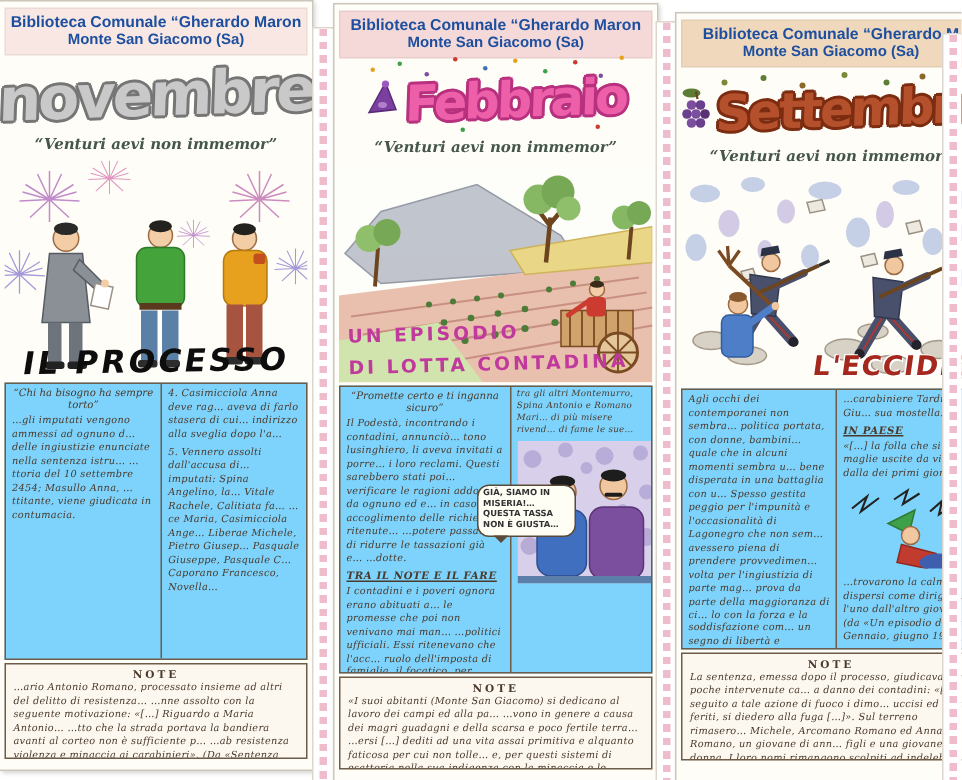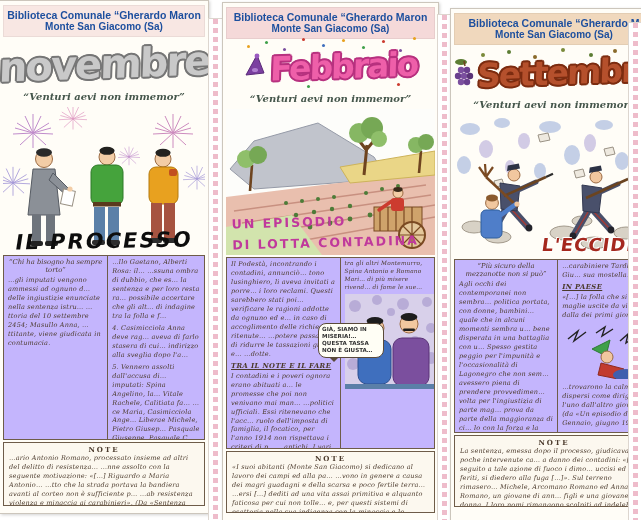--- a/index.html
+++ b/index.html
@@ -49,21 +49,21 @@
   #page3 .illus{height:142px;}
   .illus svg{display:block;}
 
   .cap1{position:absolute;left:50%;bottom:0;transform:translateX(-50%) skewX(-10deg) rotate(-1deg);
     font-family:"DejaVu Sans",sans-serif;font-weight:800;font-size:21px;color:#0d0d0d;white-space:nowrap;letter-spacing:2px;}
   .cap2{position:absolute;left:6px;bottom:2px;font-family:"DejaVu Sans",sans-serif;font-weight:800;color:#c0399c;
     font-size:12.5px;letter-spacing:2px;transform:rotate(-1.5deg);line-height:1.7;white-space:nowrap;}
   .cap3{position:absolute;left:44%;bottom:2px;font-family:"DejaVu Sans",sans-serif;font-weight:800;font-size:18px;color:#a5281e;
     letter-spacing:1px;transform:skewX(-8deg);white-space:nowrap;text-shadow:1px 1px 0 #fff,-1px -1px 0 #fff;}
 
-  .panel{position:relative;margin:0 3px;border:1px solid #6e5c49;background:#c4b5fd;display:flex;overflow:hidden;}
+  .panel{position:relative;margin:0 3px;border:1px solid #6e5c49;background:#7dd3fc;display:flex;overflow:hidden;}
   #page1 .panel{height:183px;}
   #page2 .panel{height:190px;}
   #page3 .panel{height:172px;}
   .col{padding:2px 4px;overflow:hidden;}
   .col+.col{border-left:1px solid #6e5c49;}
   #page1 .colA{width:52%;} #page1 .colB{width:48%;}
   #page2 .colA{width:55%;} #page2 .colB{width:45%;}
   #page3 .colA{width:52%;} #page3 .colB{width:48%;}
 
   .hand{font-family:"DejaVu Serif",serif;font-style:italic;font-size:6.5px;line-height:1.38;color:#4b3a2c;
@@ -151,21 +151,20 @@
       <div class="cap1">IL PROCESSO</div>
     </div>
 
     <div class="panel">
       <div class="col colA">
         <p class="quote">“Chi ha bisogno ha sempre torto”</p>
         <p class="hand">…gli imputati vengono ammessi ad ognuno d… delle ingiustizie enunciate nella sentenza istru… …ttoria del 10 settembre 2454; Masullo Anna, …ttitante, viene giudicata in contumacia.</p>
 
       </div>
       <div class="col colB">
-        <p class="hand">…llo Gaetano, Alberti Rosa: il… …ssuna ombra di dubbio, che es… la sentenza e per loro resta ra… possibile accertare che gli alt… di indagine tra la folla e f…</p>
         <p class="hand">4. Casimicciola Anna deve rag… aveva di farlo stasera di cui… indirizzo alla sveglia dopo l'a…</p>
         <p class="hand">5. Vennero assolti dall'accusa di… imputati: Spina Angelino, la… Vitale Rachele, Calitiata fa… …ce Maria, Casimicciola Ange… Liberae Michele, Pietro Giusep… Pasquale Giuseppe, Pasquale C… Caporano Francesco, Novella…</p>
       </div>
     </div>
 
     <div class="noteblock">
       <div class="notelabel">NOTE</div>
       <p class="hand">…ario Antonio Romano, processato insieme ad altri del delitto di resistenza… …nne assolto con la seguente motivazione: «[…] Riguardo a Maria Antonio… …tto che la strada portava la bandiera avanti al corteo non è sufficiente p… …ab resistenza violenza e minaccia ai carabinieri». (Da «Sentenza nella c… …ato Donato ed altri»).</p>
     </div>
   </div>
@@ -248,20 +247,21 @@
         </g>
       </svg>
       <div class="cap2">
         <div>UN EPISODIO</div>
         <div>DI LOTTA CONTADINA</div>
       </div>
     </div>
 
     <div class="panel">
       <div class="col colA">
+        <p class="quote">“Promette certo e ti inganna sicuro”</p>
         <p class="hand">Il Podestà, incontrando i contadini, annunciò… tono lusinghiero, li aveva invitati a porre… i loro reclami. Questi sarebbero stati poi… verificare le ragioni addotte da ognuno ed e… in caso di accoglimento delle richieste ritenute… …potere passare di ridurre le tassazioni già e… …dotte.</p>
         <p class="hhead">TRA IL NOTE E IL FARE</p>
         <p class="hand">I contadini e i poveri ognora erano abituati a… le promesse che poi non venivano mai man… …politici ufficiali. Essi ritenevano che l'acc… ruolo dell'imposta di famiglia, il focatico, per l'anno 1914 non rispettava i criteri di p… …antichi. I vari nuclei familiari erano stati tassati non facendo…</p>
       </div>
       <div class="col colB">
         <p class="hand frag">tra gli altri Montemurro, Spina Antonio e Romano Mari… di più misere rivend… di fame le sue…</p>
         <svg width="92" height="95" viewBox="0 0 92 95">
           <rect width="92" height="95" fill="#d8d0ea"></rect>
           <g fill="#9f90c8" opacity=".55">
             <circle cx="10" cy="12" r="6"></circle>
@@ -382,21 +382,20 @@
             <rect x="27" y="95" width="21" height="28" rx="5" fill="#4f7ec9" stroke="#2f5e9e"></rect>
             <path d="M47,100 L62,89" stroke="#4f7ec9" stroke-width="4.6" stroke-linecap="round"></path>
             <circle cx="63" cy="89" r="2.6" fill="#f1c79f"></circle>
           </g>
         </svg>
         <div class="cap3">L'ECCIDIO</div>
       </div>
 
       <div class="panel">
         <div class="col colA">
-          <p class="quote">“Più sicuro della mezzanotte non si può”</p>
           <p class="hand">Agli occhi dei contemporanei non sembra… politica portata, con donne, bambini… quale che in alcuni momenti sembra u… bene disperata in una battaglia con u… Spesso gestita peggio per l'impunità e l'occasionalità di Lagonegro che non sem… avessero piena di prendere provvedimen… volta per l'ingiustizia di parte mag… prova da parte della maggioranza di ci… lo con la forza e la soddisfazione com… un segno di libertà e sparate…</p>
 
         </div>
         <div class="col colB">
           <p class="hand">…carabiniere Tardio Giu… sua mostella.</p>
           <p class="hhead">IN PAESE</p>
           <p class="hand">«[…] la folla che si… maglie uscite da vita c… dalla dei primi gior…»</p>
           <svg width="82" height="56" viewBox="0 0 82 56">
             <g stroke="#222" fill="none" stroke-width="1.4">
               <path d="M6,16 l10,-8 l-4,10 l12,-9"></path>

